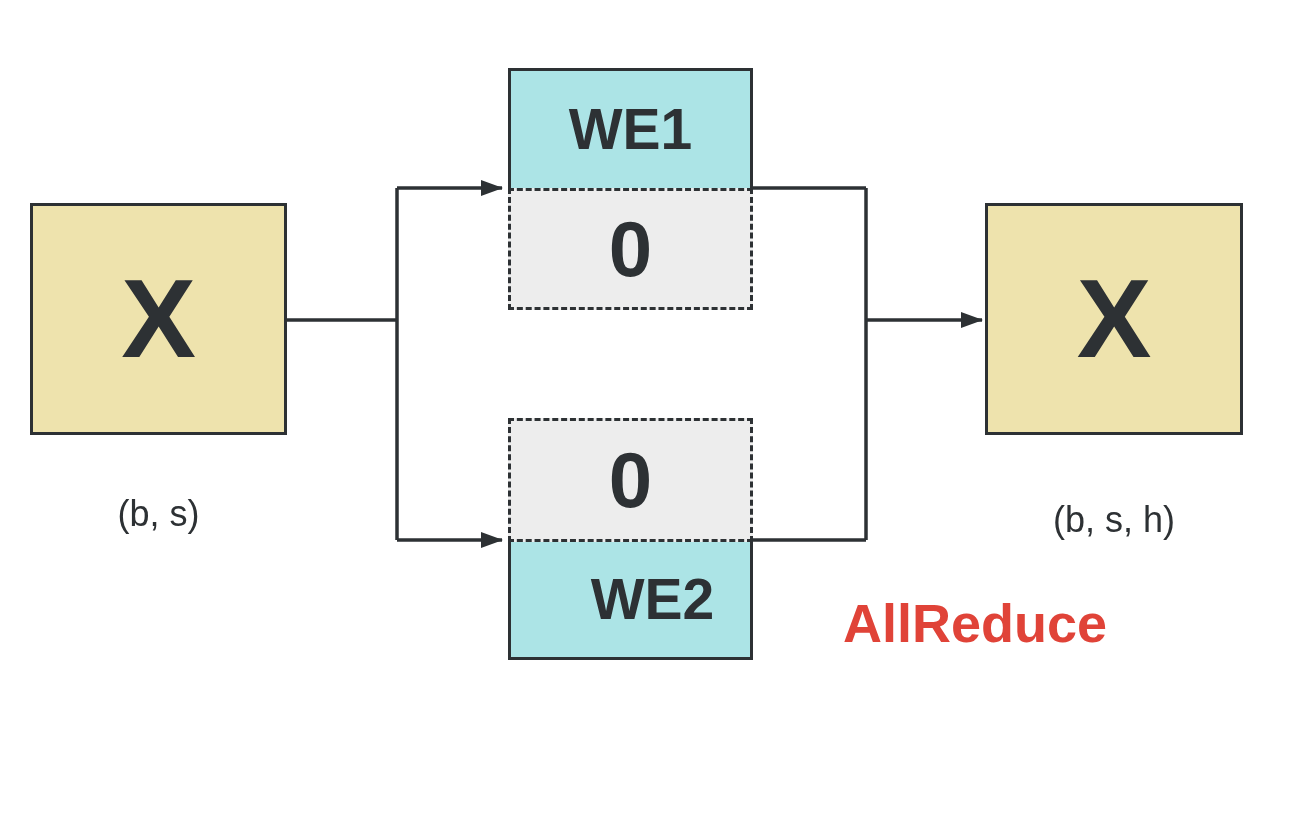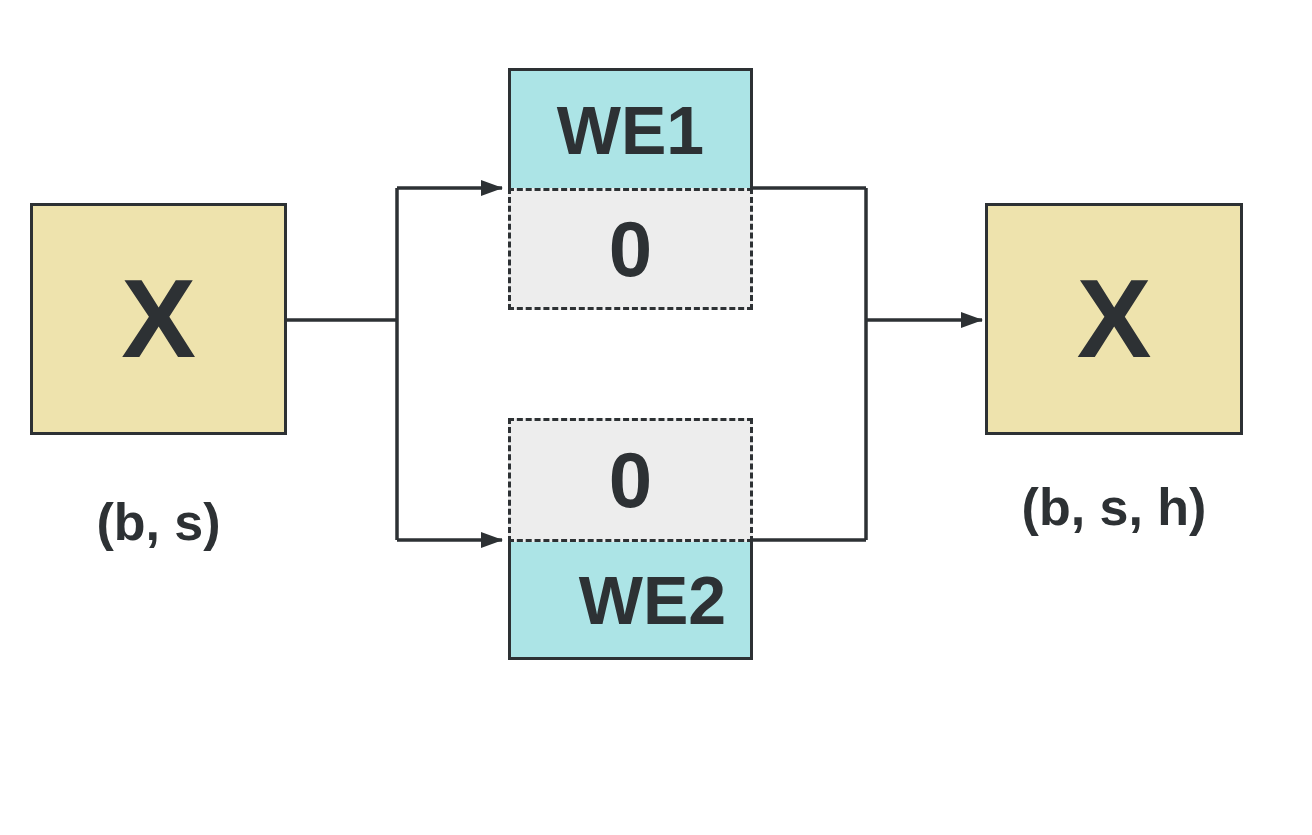--- a/index.html
+++ b/index.html
@@ -36,37 +36,37 @@
   }
   .box-yellow {
     background: #eee3ad;
     border: 3.5px solid #2d3134;
     font-size: 112px;
     font-weight: 700;
   }
   .box-cyan {
     background: #ace4e6;
     border: 3.5px solid #2d3134;
-    font-size: 68px;
+    font-size: 57px;
     font-weight: 700;
   }
   .box-gray {
     background: #ededed;
     border: 3.5px dashed #2d3134;
     font-size: 78px;
     font-weight: 700;
   }
   .no-bottom-border { border-bottom: none; }
   .no-top-border { border-top: none; padding-left: 44px; }
 
   .shape-label {
     position: absolute;
     text-align: center;
-    font-size: 52px;
-    font-weight: 700;
+    font-size: 36px;
+    font-weight: 400;
     color: #2d3134;
     line-height: 1;
   }
   .allreduce-label {
     position: absolute;
     left: 843px;
     top: 596px;
     font-size: 54px;
     font-weight: 600;
     color: #e04338;
@@ -119,17 +119,18 @@
   <div class="box box-gray" style="left:508px; top:418px; width:245px; height:124px;">
     <span>0</span>
   </div>
   <div class="box box-cyan no-top-border" style="left:508px; top:542px; width:245px; height:118px;">
     <span>WE2</span>
   </div>
 
   <div class="box box-yellow" style="left:985px; top:203px; width:258px; height:232px;">
     <span>X</span>
   </div>
-  <div class="shape-label" style="left:985px; top:481px; width:258px;text-align:center;">(b, s, h)</div>
+  <div class="shape-label" style="left:985px; top:502px; width:258px;text-align:center;">(b, s, h)</div>
 
+  <div class="allreduce-label">AllReduce</div>
 
 
 </div>
 
 </body></html>

